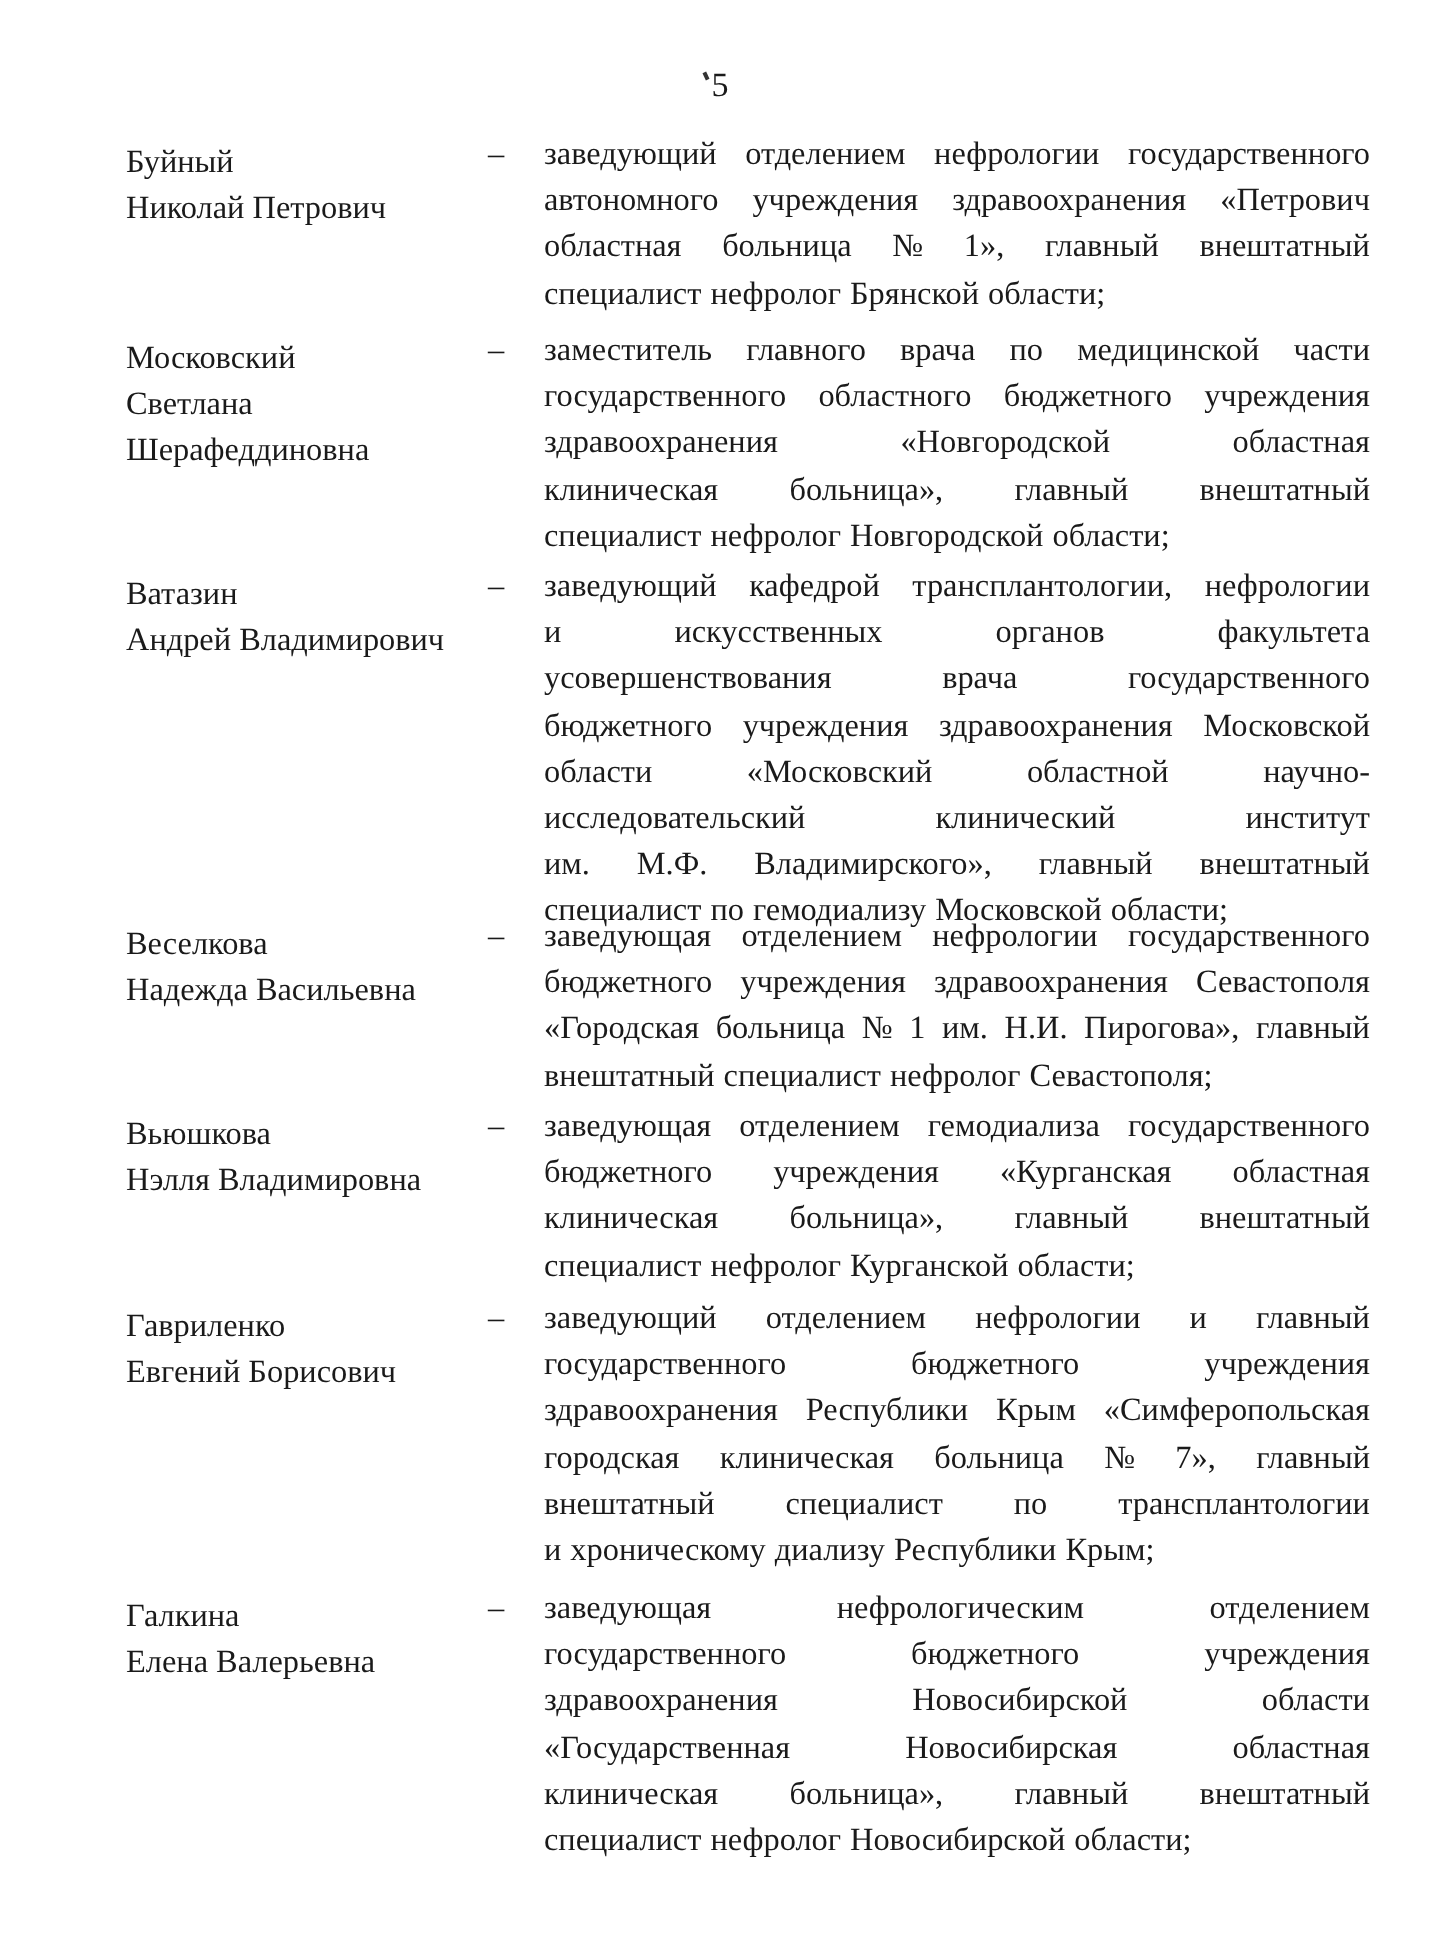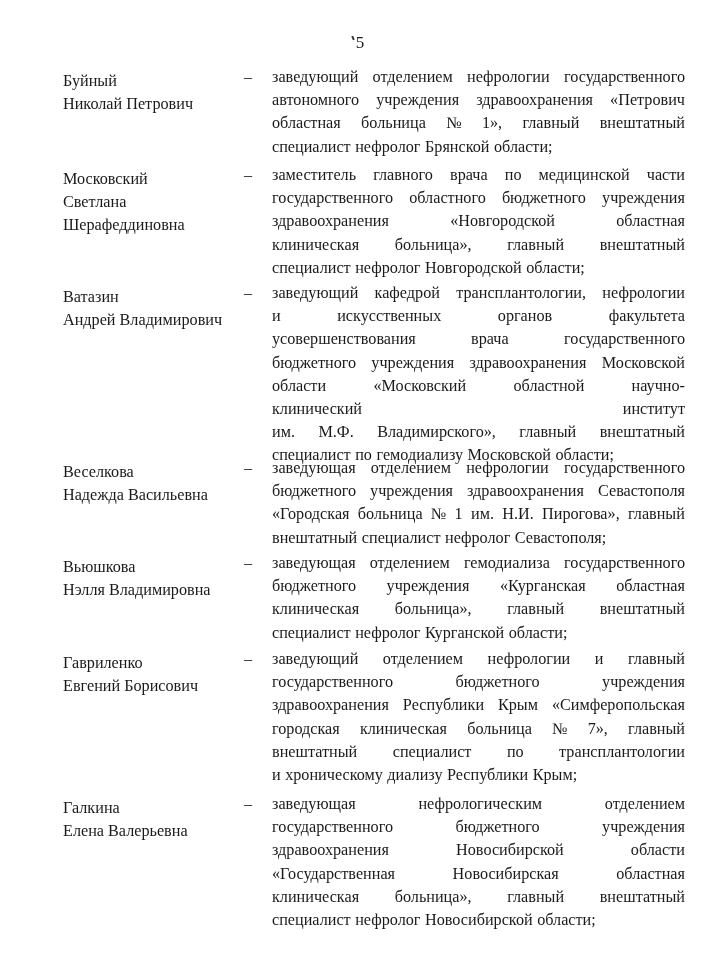--- a/index.html
+++ b/index.html
@@ -132,20 +132,21 @@
           <span>здравоохранения</span>
           <span>Московской</span>
         </div>
         <div class="line">
           <span>области</span>
           <span>«Московский</span>
           <span>областной</span>
           <span>научно-</span>
         </div>
         <div class="line">
+          <span>исследовательский</span>
           <span>клинический</span>
           <span>институт</span>
         </div>
         <div class="line">
           <span>им.</span>
           <span>М.Ф.</span>
           <span>Владимирского»,</span>
           <span>главный</span>
           <span>внештатный</span>
         </div>

